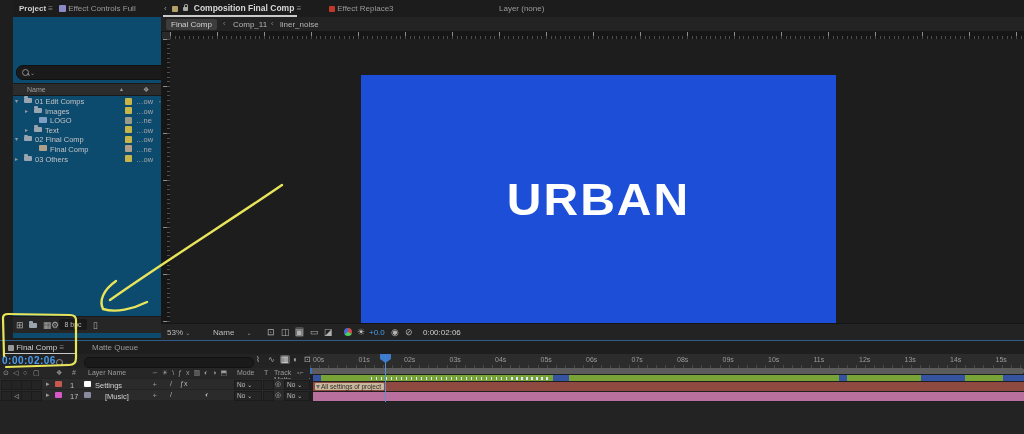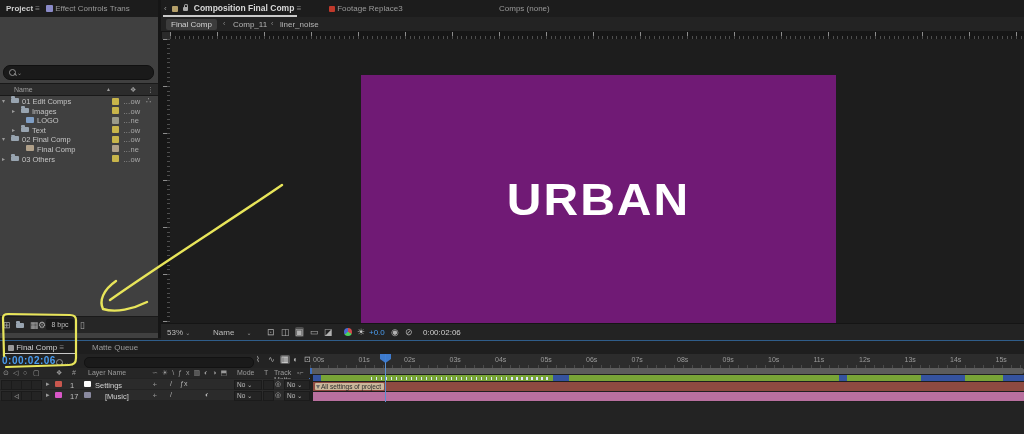--- a/index.html
+++ b/index.html
@@ -1,21 +1,21 @@
 <!DOCTYPE html>
 <html><head>
 <meta charset="utf-8">
 <style>
   html,body{margin:0;padding:0;background:#111;}
   #app{position:relative;width:1024px;height:434px;background:#1e1e1e;overflow:hidden;
        font-family:"Liberation Sans",sans-serif;color:#c0c0c0;-webkit-font-smoothing:antialiased;}
   .abs{position:absolute;}
 
   
-  #project-panel{left:0;top:0;width:158px;height:338px;background:#404040;border-right:3px solid #161616;}
+  #project-panel{left:13px;top:0;width:158px;height:338px;background:#0c4a6e;border-right:3px solid #161616;}
   .tabbar{left:0;top:0;width:100%;height:17px;background:#1c1c1c;font-size:8px;color:#9a9a9a;}
   .tab-active-underline{position:absolute;bottom:0;height:2px;background:#c9c9c9;}
   .pp-tab1{left:6px;top:4px;color:#cfcfcf;font-weight:bold;}
   .menu-glyph{color:#8a8a8a;font-size:8px;}
   .swatch{display:inline-block;width:7px;height:7px;border-radius:1px;vertical-align:-1px;}
   #pp-search{left:3px;top:65px;width:149px;height:13px;background:#1a1a1a;border:1px solid #101010;border-radius:7px;}
   .mag{position:absolute;left:5px;top:3px;width:5px;height:5px;border:1px solid #8f8f8f;border-radius:50%;}
   .mag::after{content:"";position:absolute;left:4px;top:4px;width:3px;height:1px;background:#8f8f8f;transform:rotate(45deg);}
   .mag-caret{position:absolute;left:13px;top:3px;font-size:6px;color:#8f8f8f;}
   #pp-header{left:0;top:83px;width:158px;height:11px;background:#2c2c2c;border-top:1px solid #191919;border-bottom:1px solid #191919;font-size:7px;color:#9f9f9f;}
@@ -106,21 +106,21 @@
 <div id="app">
 
   <div class="abs" id="project-panel">
     <div class="abs tabbar" style="left:0;top:0;">
       <span class="abs pp-tab1">
         <span>Project</span>
         <span class="menu-glyph">≡</span>
       </span>
       <span class="abs" style="left:46px;top:4px;">
         <span class="swatch" style="background:#8a8ac8;"></span>
-        <span>Effect Controls Trans</span>
+        <span>Effect Controls Full</span>
       </span>
     </div>
 
     <div class="abs" id="pp-search">
       <span class="mag"></span>
       <span class="mag-caret">⌄</span>
     </div>
 
     <div class="abs" id="pp-header">
       <span class="abs" style="left:14px;top:2px;">Name</span>
@@ -195,41 +195,41 @@
       <span class="abs" style="left:3px;top:4px;color:#9a9a9a;">‹</span>
       <span class="abs cp-tab-active" style="left:11px;">
         <span class="swatch" style="background:#b5a06a;width:6px;height:6px;"></span>
         <span class="lock-ic"></span>
         <span>Composition Final Comp</span>
         <span class="menu-glyph">≡</span>
       </span>
       <span class="tab-active-underline" style="left:2px;width:134px;"></span>
       <span class="abs" style="left:168px;top:4px;">
         <span class="swatch" style="background:#c0392b;width:6px;height:6px;"></span>
-        <span>Footage Replace3</span>
+        <span>Effect Replace3</span>
       </span>
       <span class="abs" style="left:338px;top:4px;">
-        <span>Comps (none)</span>
+        <span>Layer (none)</span>
       </span>
     </div>
 
     <div class="abs" id="cp-breadcrumb">
       <span class="crumb-chip">Final Comp</span>
       <span class="abs crumb-sep" style="left:62px;top:3px;">‹</span>
       <span class="abs" style="left:72px;top:3px;">Comp_11</span>
       <span class="abs crumb-sep" style="left:110px;top:3px;">‹</span>
       <span class="abs" style="left:119px;top:3px;">liner_noise</span>
     </div>
 
     <div class="abs" id="cp-ruler-corner"></div>
     <div class="abs" id="cp-ruler-top"></div>
     <div class="abs" id="cp-ruler-left"></div>
 
     <div class="abs" id="cp-viewer">
-      <div id="comp-frame" style="background: #701a75;">
+      <div id="comp-frame" style="background: #1d4ed8;">
         <span id="urban-text">URBAN</span>
       </div>
     </div>
 
     <div class="abs" id="cp-toolbar">
       <span class="tb-item" style="left:6px;">
         <span>53%</span>
         <span class="tb-caret">⌄</span>
       </span>
       <span class="tb-item" style="left:52px;">

